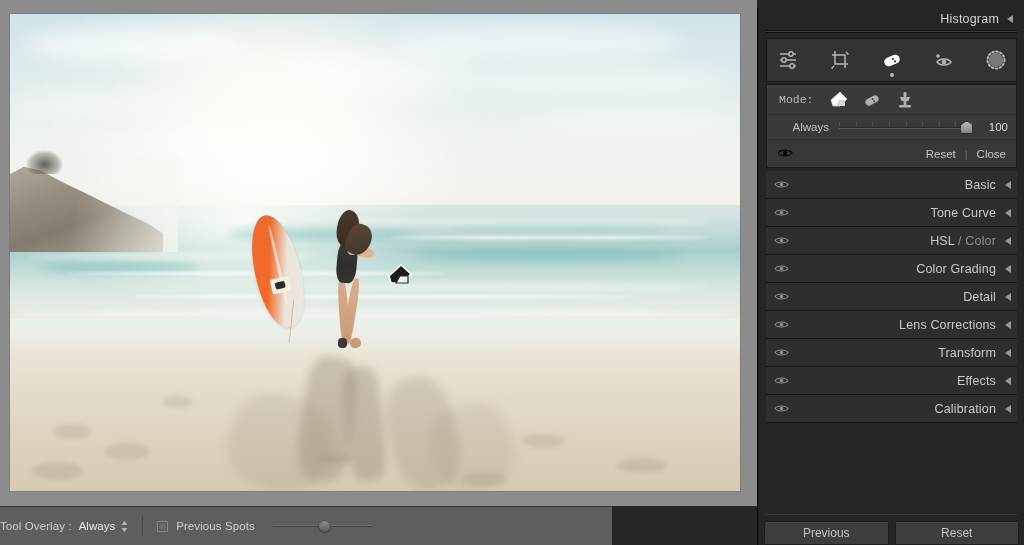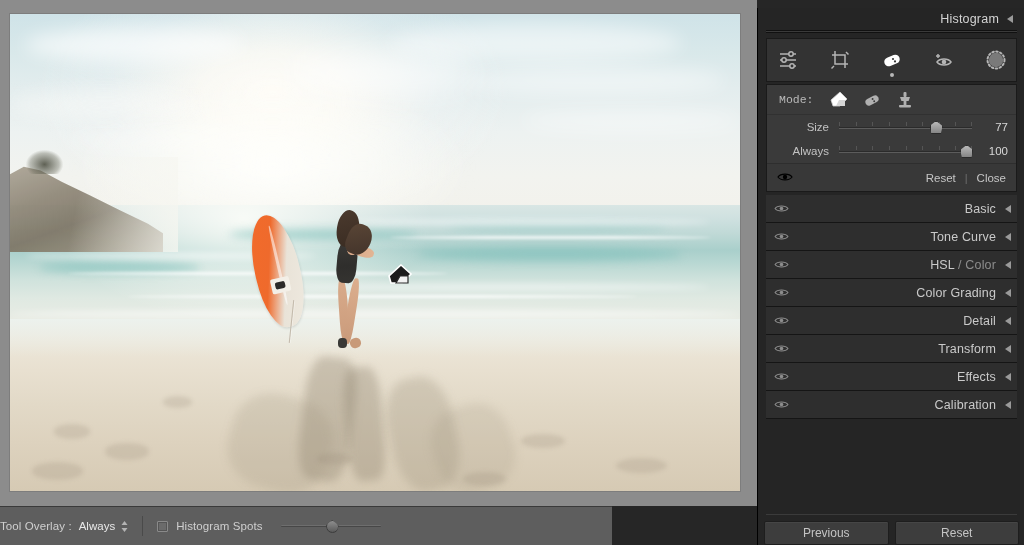--- a/index.html
+++ b/index.html
@@ -447,21 +447,21 @@
           <path d="M3.5 0 L6.5 4 L0.5 4 Z" fill="#b4b4b4"></path>
           <path d="M3.5 11 L0.5 7 L6.5 7 Z" fill="#b4b4b4"></path>
         </svg>
       </span>
     </div>
 
     <div class="tb-divider"></div>
 
     <div class="tb-group">
       <span class="chk"></span>
-      <span class="tb-label">Histogram Spots</span>
+      <span class="tb-label">Previous Spots</span>
       <span class="tb-slider">
         <span class="track"></span>
         <span class="knob" style="left:45%;"></span>
       </span>
     </div>
   </div>
 
   <div class="right-panel">
     <div class="rp-inner">
 
@@ -534,39 +534,20 @@
           <span class="mode-btn">
             <svg width="20" height="20" viewBox="0 0 20 20" fill="currentColor">
               <rect x="8.5" y="2" width="3" height="5" rx="1"></rect>
               <path d="M5 7 H15 L13.6 11 H6.4 Z"></path>
               <rect x="8.6" y="11" width="2.8" height="4"></rect>
               <rect x="4" y="15" width="12" height="2.4" rx="0.8"></rect>
             </svg>
           </span>
         </div>
 
-        <div class="slider-row">
-          <span class="sl-label">Size</span>
-          <span class="sl-track-wrap">
-            <span class="sl-track"></span>
-            <span class="sl-ticks">
-              <i style="left:0%"></i>
-                <i style="left:12.5%"></i>
-                <i style="left:25%"></i>
-              <i style="left:37.5%"></i>
-                <i style="left:50%"></i>
-                <i style="left:62.5%"></i>
-              <i style="left:75%"></i>
-                <i style="left:87.5%"></i>
-                <i style="left:99%"></i>
-            </span>
-            <span class="sl-knob" style="left:73%;"></span>
-          </span>
-          <span class="sl-value">77</span>
-        </div>
 
         <div class="slider-row">
           <span class="sl-label">Always</span>
           <span class="sl-track-wrap">
             <span class="sl-track"></span>
             <span class="sl-ticks">
               <i style="left:0%"></i>
                 <i style="left:12.5%"></i>
                 <i style="left:25%"></i>
               <i style="left:37.5%"></i>
@@ -656,20 +637,32 @@
             <path d="M1 6 C3.5 2.4, 12.5 2.4, 15 6 C12.5 9.6, 3.5 9.6, 1 6 Z"></path>
             <circle cx="8" cy="6" r="2" fill="currentColor" stroke="none"></circle>
           </svg>
         </span>
         <span class="pr-right">
           <span class="panel-name">Detail</span>
           <span class="tri"></span>
         </span>
       </div>
 
+      <div class="panel-row">
+        <span class="eye">
+          <svg width="15" height="11" viewBox="0 0 16 12" fill="none" stroke="currentColor" stroke-width="1.2">
+            <path d="M1 6 C3.5 2.4, 12.5 2.4, 15 6 C12.5 9.6, 3.5 9.6, 1 6 Z"></path>
+            <circle cx="8" cy="6" r="2" fill="currentColor" stroke="none"></circle>
+          </svg>
+        </span>
+        <span class="pr-right">
+          <span class="panel-name">Lens Corrections</span>
+          <span class="tri"></span>
+        </span>
+      </div>
 
       <div class="panel-row">
         <span class="eye">
           <svg width="15" height="11" viewBox="0 0 16 12" fill="none" stroke="currentColor" stroke-width="1.2">
             <path d="M1 6 C3.5 2.4, 12.5 2.4, 15 6 C12.5 9.6, 3.5 9.6, 1 6 Z"></path>
             <circle cx="8" cy="6" r="2" fill="currentColor" stroke="none"></circle>
           </svg>
         </span>
         <span class="pr-right">
           <span class="panel-name">Transform</span>

